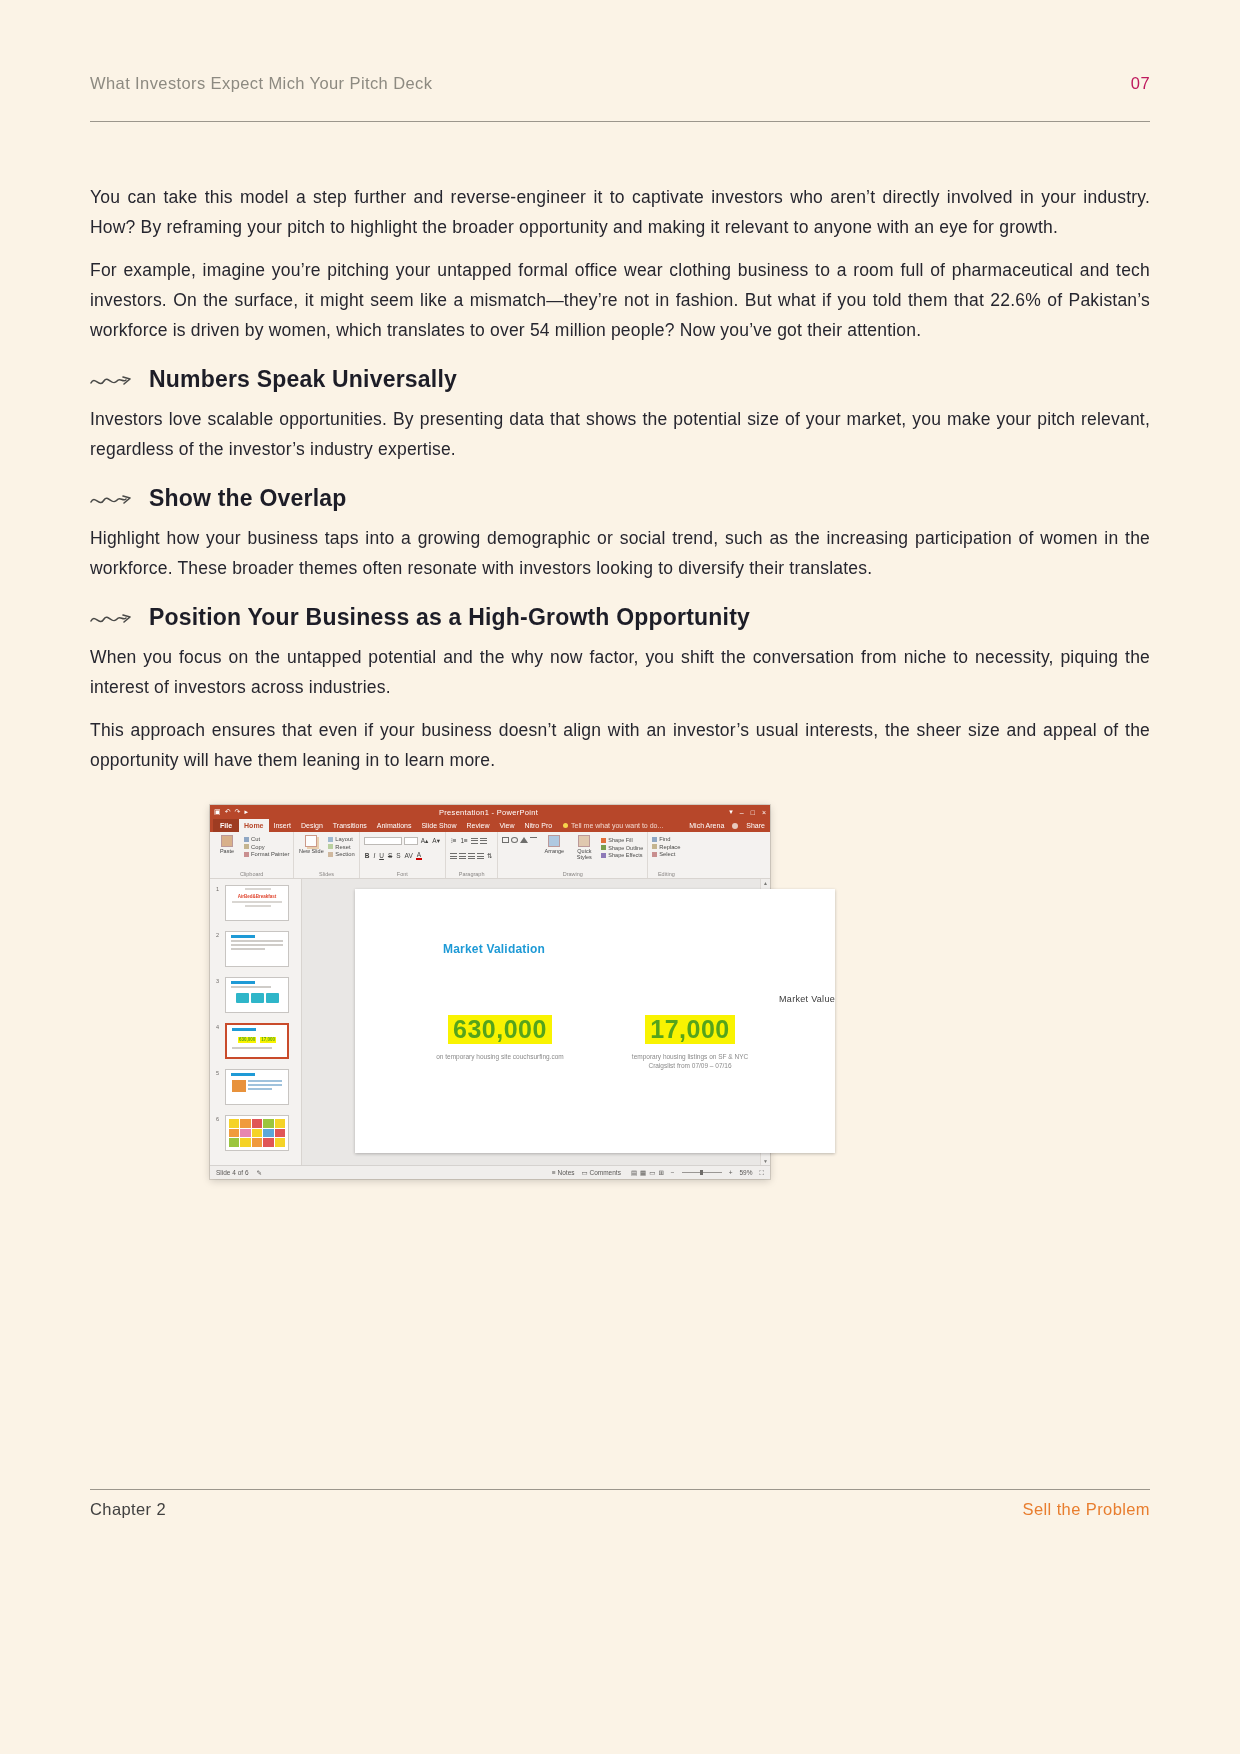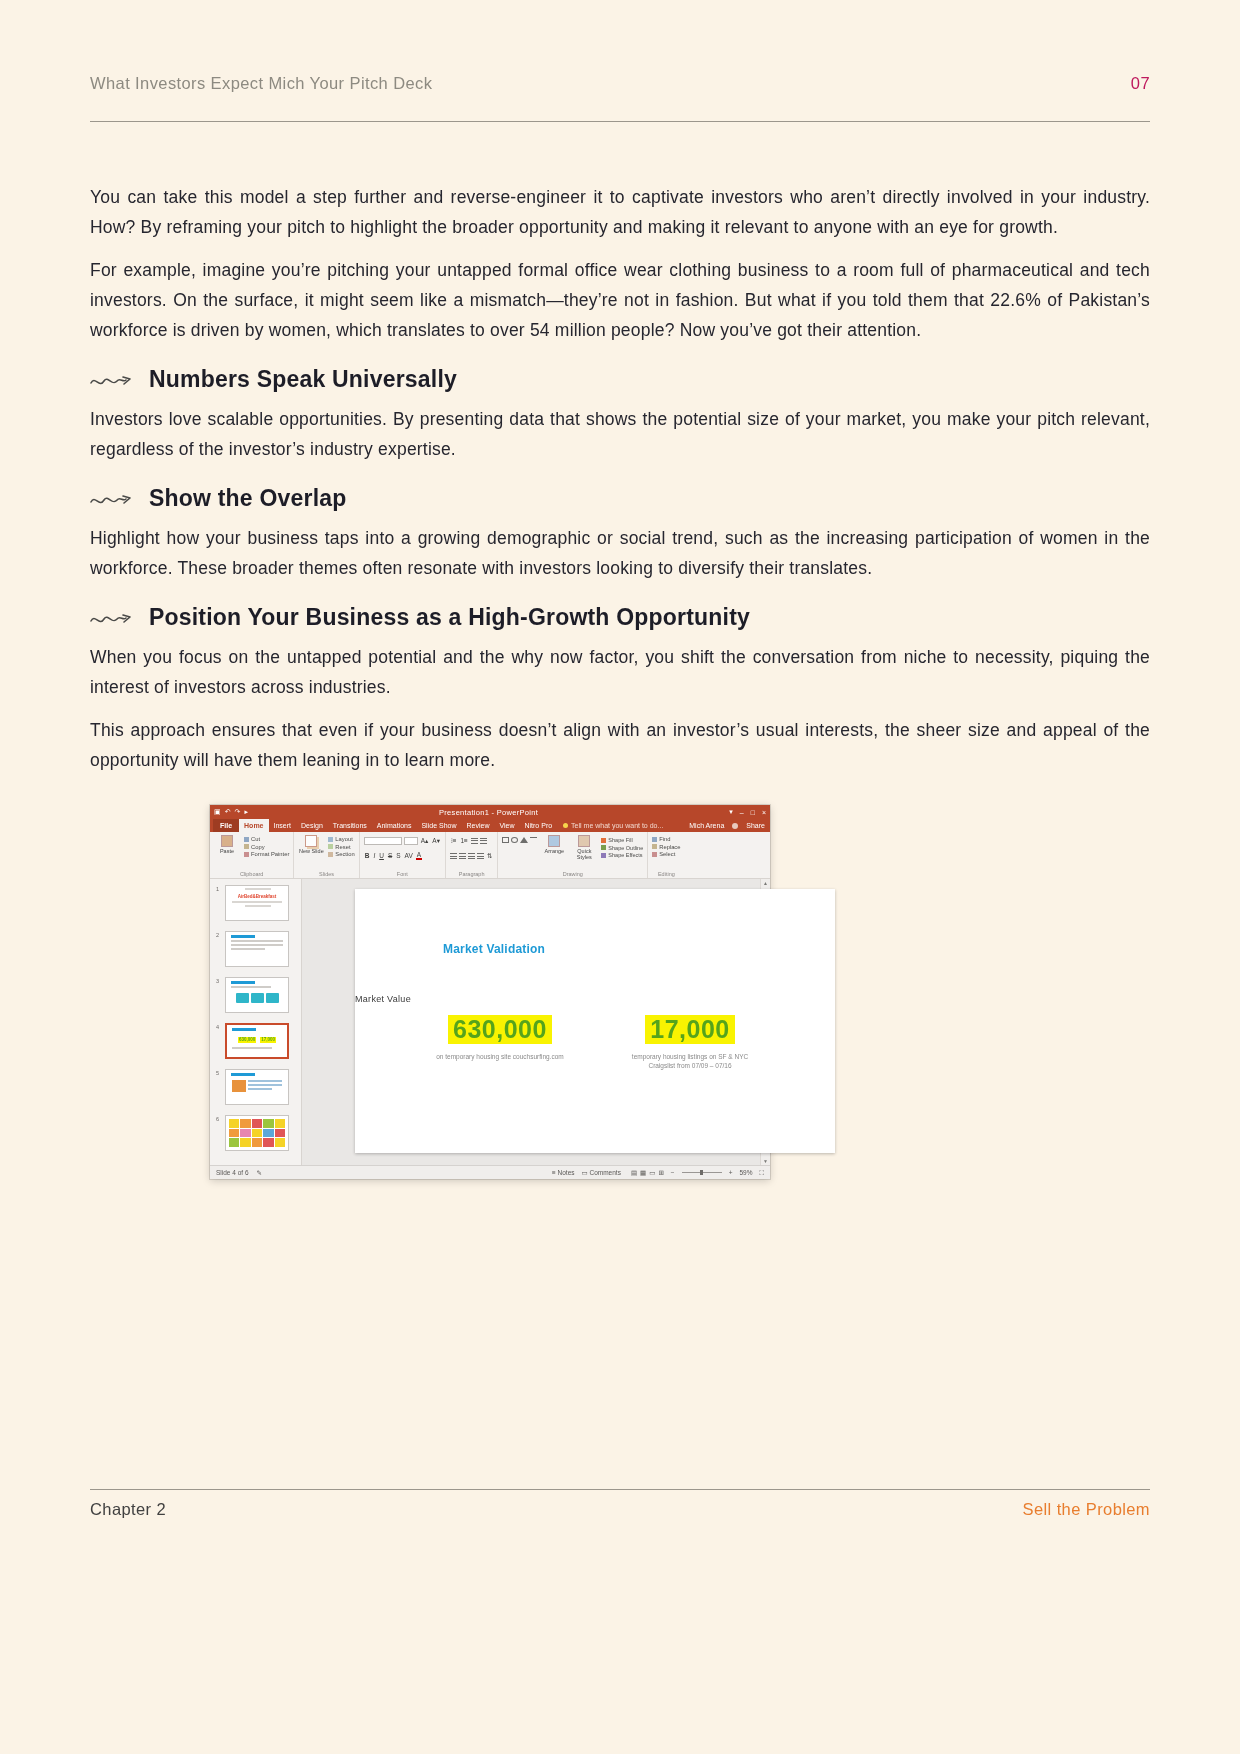--- a/index.html
+++ b/index.html
@@ -83,21 +83,21 @@
   .t5-table { display:flex; gap:2px; margin:4px 6px 0 6px; }
   .t5-orange { width:14px; height:12px; background:#E8923C; }
   .t5-lines { flex:1; } .t5-lines .tl { height:2px; background:#9FC2DC; margin-bottom:2px; }
   .t6-grid { display:grid; grid-template-columns:repeat(5,1fr); gap:1px; padding:3px; height:100%; }
   .t6-grid span { display:block; }
   .c-y{background:#F5D327;} .c-o{background:#F09B3C;} .c-r{background:#E05656;} .c-g{background:#9BC53D;} .c-b{background:#5BA8D8;} .c-p{background:#E787B0;}
 
   .canvas { flex:1; position:relative; }
   .slide { position:absolute; left:53px; top:10px; width:480px; height:264px; background:#fff; box-shadow:0 1px 3px rgba(0,0,0,.25); }
   .slide-title { position:absolute; left:88px; top:53px; font-size:12px; font-weight:bold; color:#1E9AD6; letter-spacing:.2px; }
-  .slide-sub { position:absolute; top:105px; left:0; right:7px; text-align:left; font-size:9px; color:#3A3A3A; letter-spacing:.3px; }
+  .slide-sub { position:absolute; top:105px; left:0; right:0; text-align:right; font-size:9px; color:#3A3A3A; letter-spacing:.3px; }
   .slide-values { position:absolute; top:126px; left:0; right:0; display:flex; justify-content:center; gap:30px; }
   .val-col { width:160px; text-align:center; }
   .val { display:inline-block; background:#F9F301; color:#55A41C; font-size:25px; font-weight:600; padding:0 5px; letter-spacing:.5px; }
   .cap { margin-top:8px; font-size:6.5px; line-height:9px; color:#8A8A8A; padding:0 14px; }
   .vscroll { width:10px; background:#F0EEEC; border-left:1px solid #DDD9D5; display:flex; flex-direction:column; align-items:center; justify-content:space-between; padding:1px 0; font-size:5px; color:#7A7focus7; color:#7A7A77; }
   .vthumb { width:6px; height:40px; background:#CFCBC7; border-radius:2px; }
 
   .ppt-status { height:14px; background:#F0EEEC; border-top:1px solid #D5D2CF; display:flex; align-items:center; font-size:6.5px; color:#5A5856; padding:0 6px; gap:8px; }
   .status-right { margin-left:auto; display:flex; align-items:center; gap:7px; }
   .zoomline { width:40px; height:1px; background:#9A9794; position:relative; display:inline-block; }

